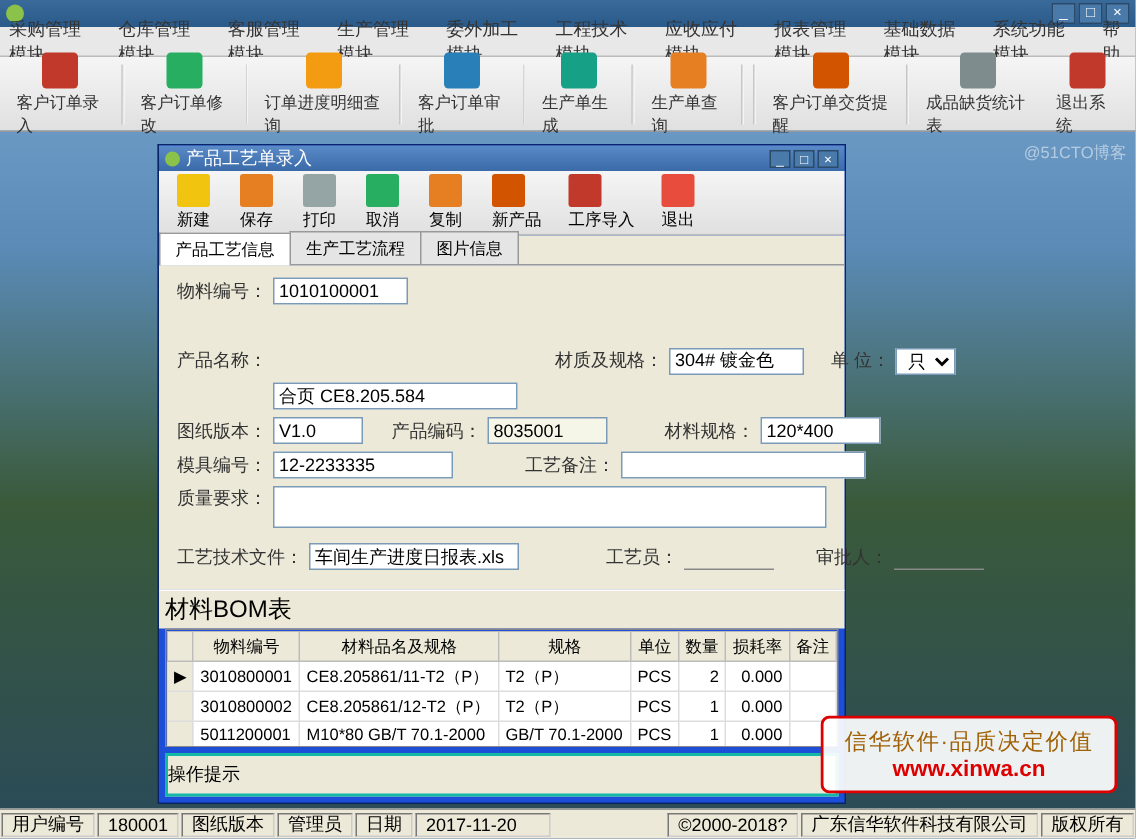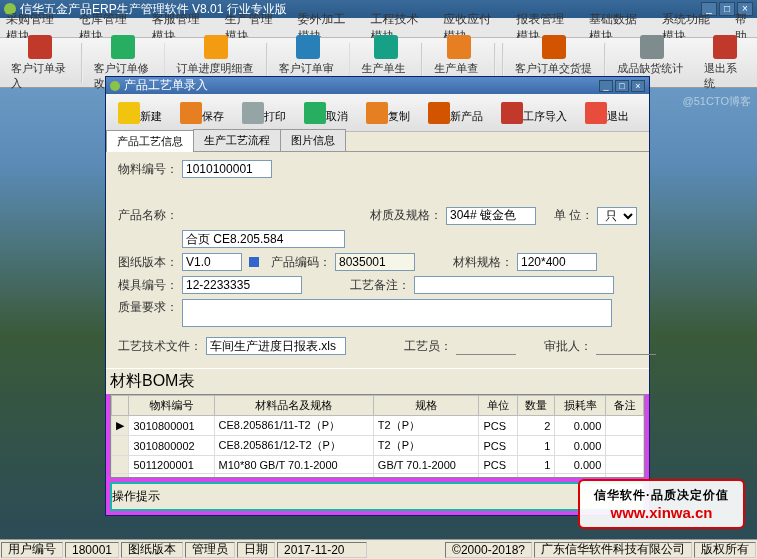--- a/index.html
+++ b/index.html
@@ -9,27 +9,27 @@
 .titlebar .ico{width:12px;height:12px;background:#8bc34a;border-radius:50%;margin-right:4px}
 .titlebar .wc{margin-left:auto;display:flex;gap:2px}
 .titlebar .wc span{width:16px;height:14px;background:#4a7aaa;border:1px solid #2a4a6a;text-align:center;line-height:12px;color:#fff;cursor:pointer;font-size:10px}
 .menubar{background:#e8e8e8;height:20px;display:flex;align-items:center;padding:0 6px;gap:24px;position:relative;z-index:2;border-bottom:1px solid #bbb}
 .menubar span{cursor:pointer;color:#333}
 .maintb{background:linear-gradient(#f5f5f5,#e0e0e0);height:50px;display:flex;align-items:center;padding:0 4px;gap:2px;position:relative;z-index:2;border-bottom:1px solid #999}
 .tbtn{display:flex;flex-direction:column;align-items:center;justify-content:center;padding:2px 6px;cursor:pointer;border:1px solid transparent;min-width:56px}
 .tbtn .ic{width:24px;height:24px;border-radius:3px}
 .tbtn .lb{font-size:11px;margin-top:2px;color:#333}
 .sep{width:2px;height:40px;background:linear-gradient(90deg,#bbb,#fff);margin:0 2px}
-.dialog{position:absolute;left:105px;top:76px;width:545px;height:440px;background:#d946ef;border:1px solid #0a246a;z-index:5;display:flex;flex-direction:column}
+.dialog{position:absolute;left:105px;top:96px;width:459px;height:440px;background:#1d4ed8;border:1px solid #0a246a;z-index:5;display:flex;flex-direction:column}
 .dlg-title{background:linear-gradient(#5a8ac8,#3a6aa8);color:#fff;height:18px;display:flex;align-items:center;padding:0 4px}
 .dlg-title .ico{width:10px;height:10px;background:#8bc34a;border-radius:50%;margin-right:4px}
 .dlg-title .wc{margin-left:auto;display:flex;gap:2px}
 .dlg-title .wc span{width:14px;height:12px;background:#4a7aaa;border:1px solid #2a4a6a;text-align:center;line-height:10px;font-size:9px;cursor:pointer}
 .dlg-tb{background:linear-gradient(#f5f5f5,#e0e0e0);height:44px;display:flex;align-items:center;padding:0 4px;gap:2px;border-bottom:1px solid #bbb}
-.dbtn{display:flex;flex-direction:row;align-items:flex-end;padding:2px 8px;cursor:pointer;min-width:40px}
+.dbtn{display:flex;flex-direction:column;align-items:flex-start;padding:2px 8px;cursor:pointer;min-width:40px}
 .dbtn .ic{width:22px;height:22px;border-radius:2px}
 .dbtn .lb{font-size:11px;margin-top:1px}
 .tabs{display:flex;background:#ece9d8;border-bottom:1px solid #999;height:20px;align-items:flex-end}
 .tab{padding:3px 10px;border:1px solid #999;border-bottom:none;background:#e5e5e5;cursor:pointer;margin-right:-1px;font-size:11px}
 .tab.active{background:#fff;position:relative;top:1px}
 .form{padding:8px 12px;background:#ece9d8;flex:0 0 auto}
 .row{display:flex;align-items:center;margin-bottom:5px;gap:4px}
 .lbl{color:#333;white-space:nowrap;font-size:12px}
 .inp{border:1px solid #7a9ab8;background:#fff;height:18px;padding:0 3px;font-size:12px}
 .inp.ro{background:#f5f5e8}
@@ -38,34 +38,33 @@
 .grid{background:#fff;border:1px solid #888}
 .grid table{width:100%;border-collapse:collapse}
 .grid th{background:#ece9d8;border:1px solid #bbb;padding:2px 4px;font-weight:normal;font-size:11px}
 .grid td{border:1px solid #ddd;padding:2px 4px;font-size:11px;height:18px}
 .grid td.num{text-align:right}
 .grid .rowptr{width:12px;background:#ece9d8;text-align:center}
 .oper{background:#ece9d8;border:2px solid #14b8a6;padding:4px 0;font-size:11px;margin:4px}
 .status{position:absolute;bottom:0;left:0;right:0;height:20px;background:#ece9d8;border-top:1px solid #999;display:flex;align-items:center;z-index:10;font-size:11px}
 .status .cell{border:1px inset #ccc;padding:1px 6px;margin:0 1px;height:16px;display:flex;align-items:center}
 .watermark{position:absolute;right:12px;bottom:30px;z-index:20;border:2px solid #d00;border-radius:6px;background:rgba(255,255,255,0.92);padding:6px 14px;text-align:center}
-.watermark .l1{color:#000000;font-size:12px;font-weight:bold;letter-spacing:1px}
+.watermark .l1{color:#a16207;font-size:15px;font-weight:normal;letter-spacing:1px}
 .watermark .l2{color:#d00;font-size:15px;font-weight:bold}
 .blog{position:absolute;right:6px;top:94px;z-index:3;color:rgba(255,255,255,0.5);font-size:11px;transform:rotate(0deg)}
 .dd{width:10px;height:10px;background:#36c;display:inline-block;margin-left:3px;vertical-align:middle}
 textarea.inp{height:28px;resize:none}
 select.inp{height:18px}
 </style>
 </head>
 <body>
 <div class="scenery"></div>
 
 <div class="titlebar">
   <span class="ico"></span>
-  <span>信华五金产品ERP生产管理软件    V8.01 行业专业版</span>
   <div class="wc">
     <span>_</span>
     <span>□</span>
     <span>×</span>
   </div>
 </div>
 
 <div class="menubar" id="menubar">
     <span>采购管理模块</span>
     <span>仓库管理模块</span>

